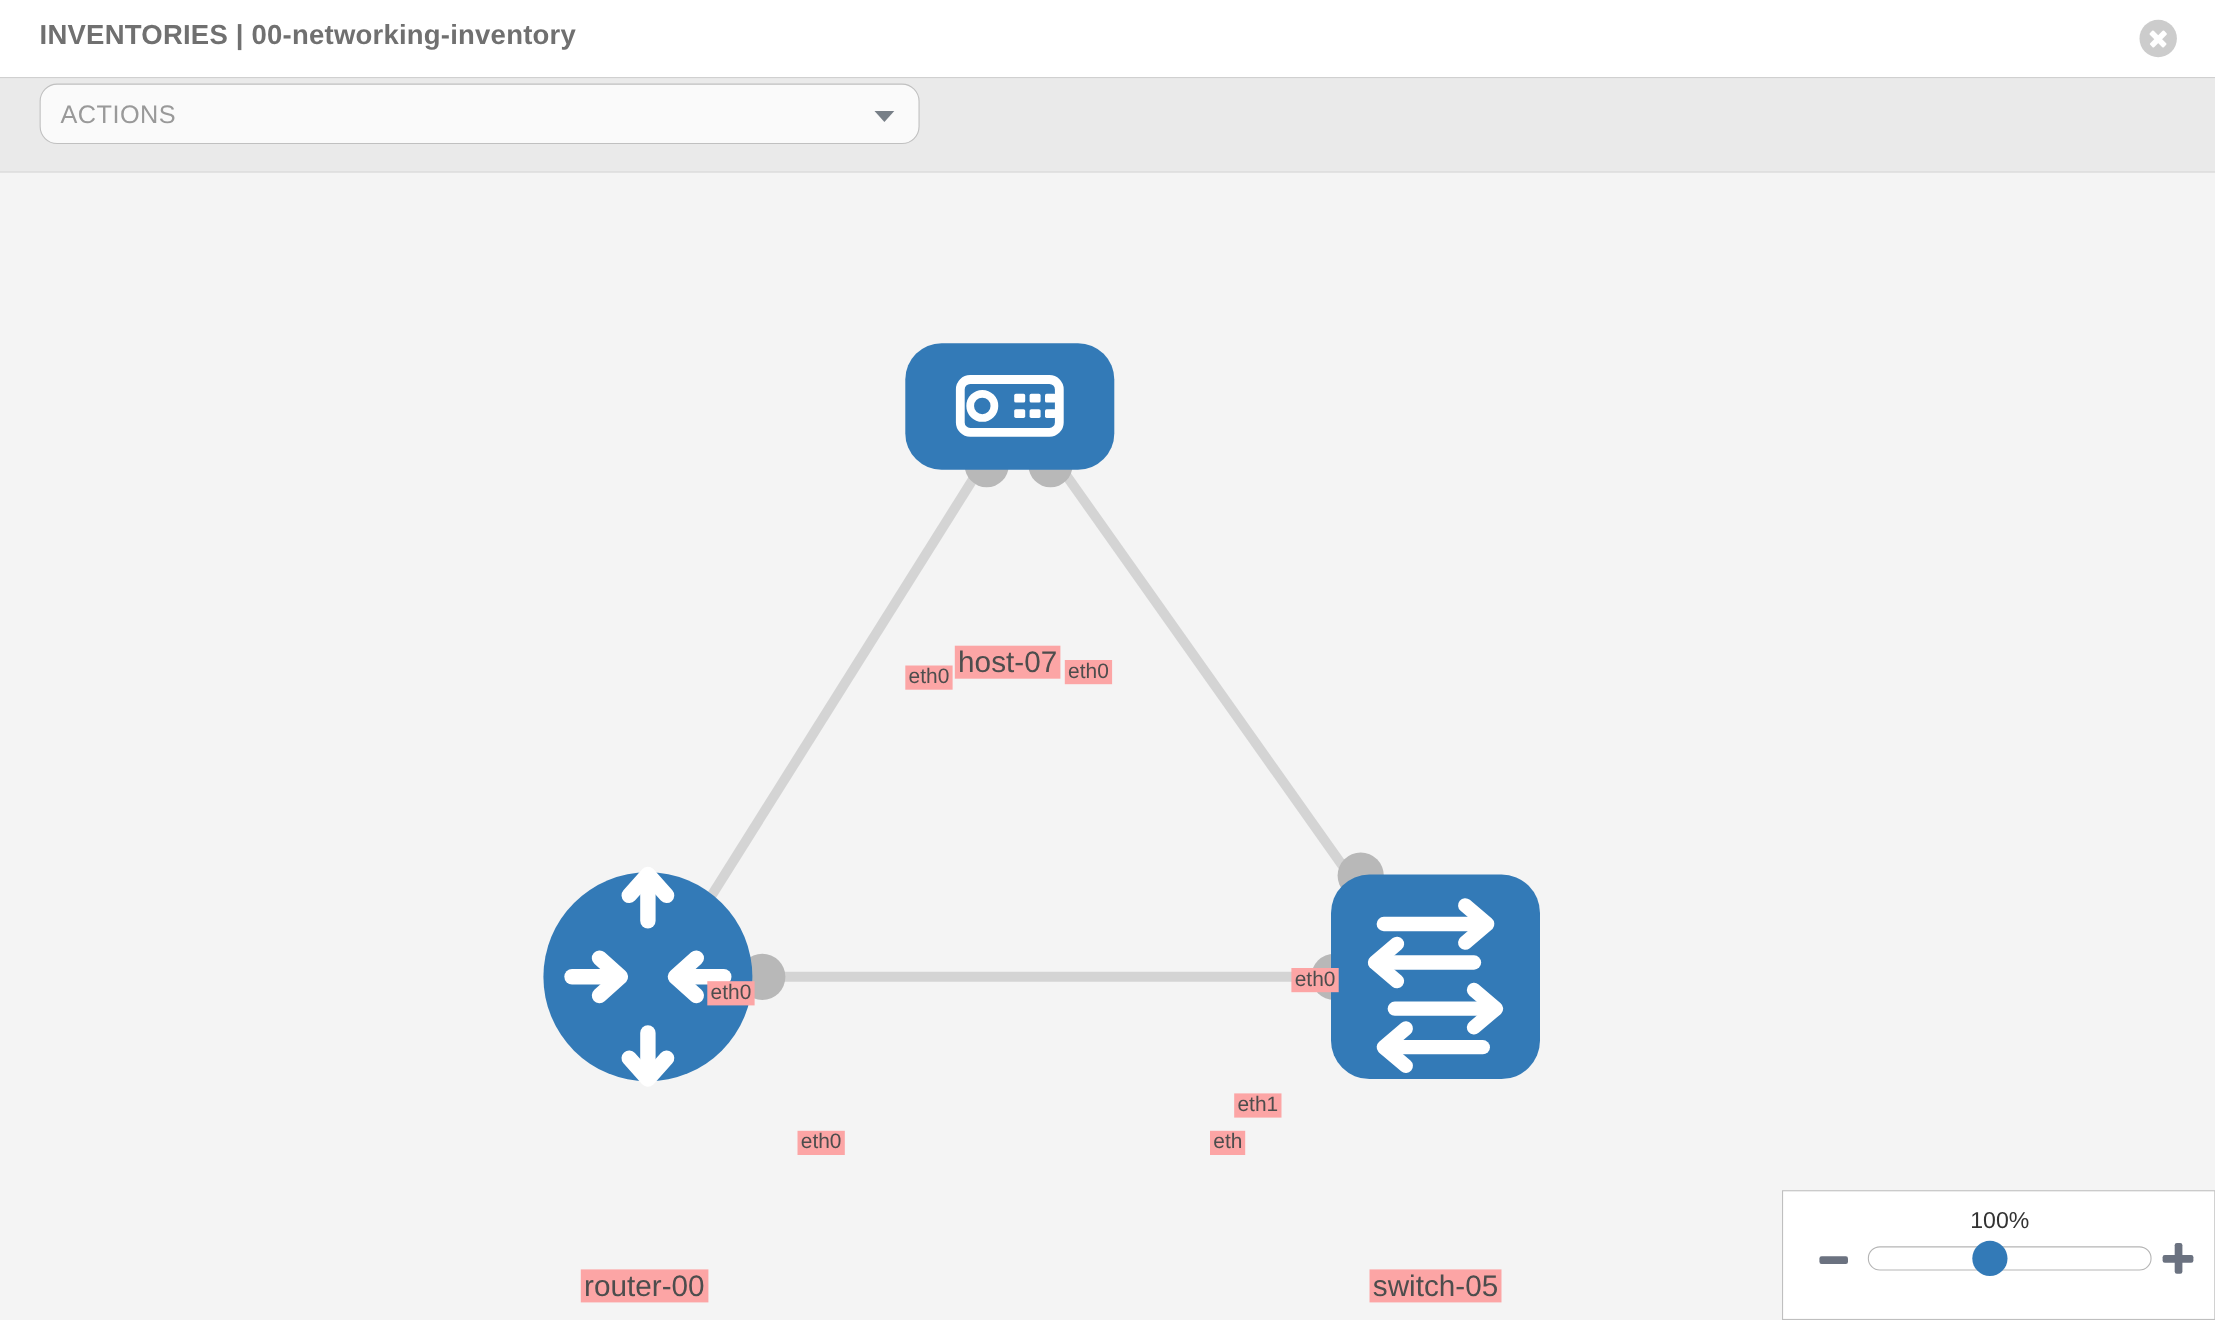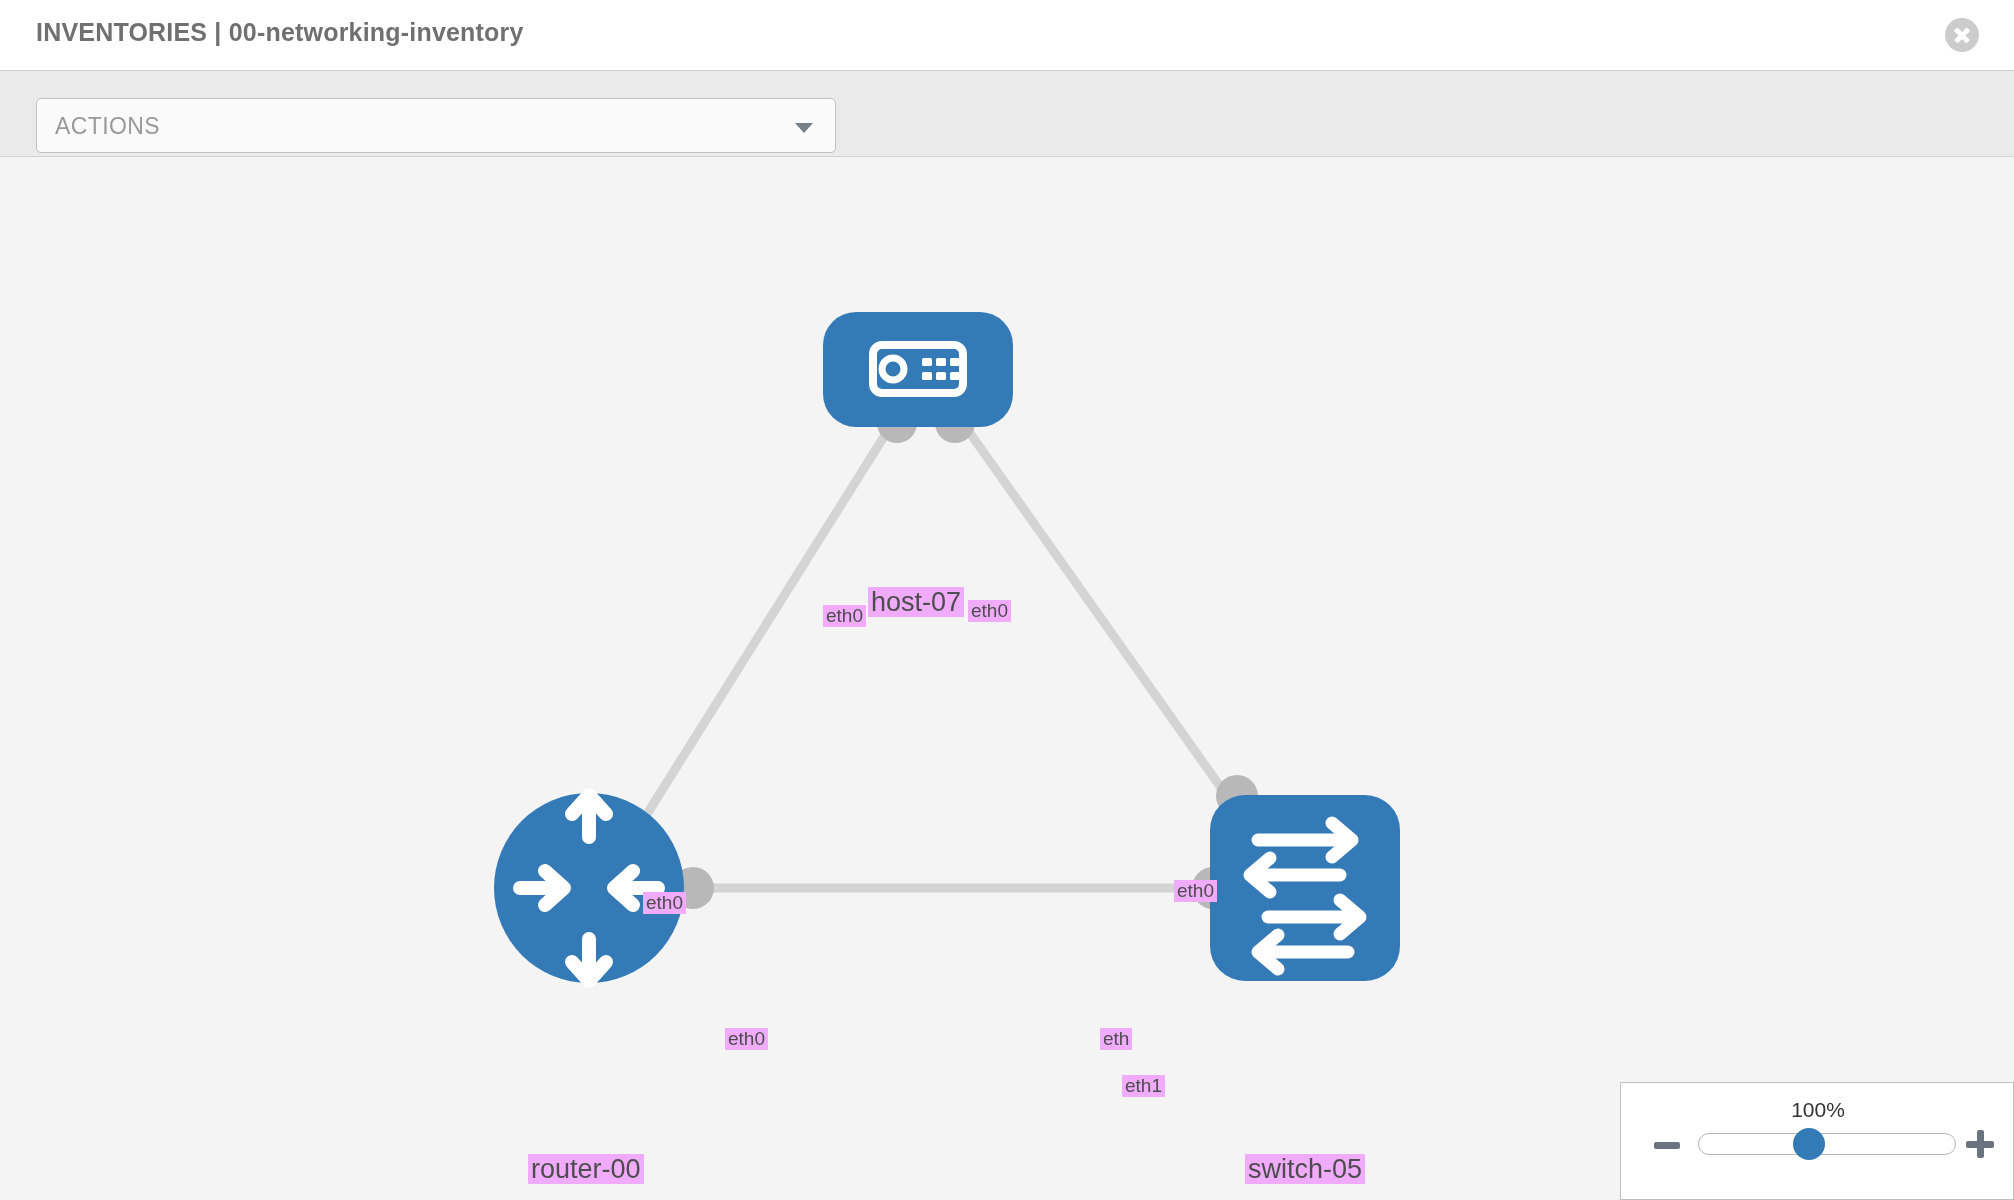--- a/index.html
+++ b/index.html
@@ -39,24 +39,24 @@
 
   
   .toolbar {
     position: absolute; left: 0; top: 70px;
     width: 2014px; height: 87px;
     background: #eaeaea;
     border-top: 1px solid #d0d0d0;
     border-bottom: 1px solid #d0d0d0;
   }
   .actions-select {
-    position: absolute; left: 36px; top: 27px;
+    position: absolute; left: 36px; top: 5px;
     width: 800px; height: 55px;
     background: #fafafa;
-    border: 1px solid #c0c0c0; border-radius: 5px;
+    border: 1px solid #c0c0c0; border-radius: 16px;
     cursor: pointer;
   }
   .actions-label {
     position: absolute; left: 18px; top: 14px;
     font-size: 23px; color: #999999; letter-spacing: .4px;
   }
   .caret-down {
     position: absolute; right: 22px; top: 24px;
     width: 0; height: 0;
     border-left: 9px solid transparent;
@@ -90,21 +90,21 @@
     overflow: hidden;
   }
   .topology-svg {
     position: absolute; left: 0; top: 0;
     width: 2014px; height: 1043px;
   }
 
   
   .nlabel {
     position: absolute;
-    background: #f0abfc;
+    background: #fca5a5;
     color: #4d4d4d;
     white-space: nowrap;
     line-height: 1.05;
   }
   .nlabel.big  { font-size: 27px; padding: 1px 3px; }
   .nlabel.port { font-size: 19px; padding: 1px 3px; }
 
   
   .zoom-panel {
     position: absolute; left: 1620px; top: 1082px;
@@ -246,21 +246,21 @@
   <span class="nlabel big" style="left:868px; top:430px;">host-07</span>
   <span class="nlabel big" style="left:528px; top:997px;">router-00</span>
   <span class="nlabel big" style="left:1245px; top:997px;">switch-05</span>
 
   <span class="nlabel port" style="left:823px; top:448px;">eth0</span>
   <span class="nlabel port" style="left:968px; top:443px;">eth0</span>
   <span class="nlabel port" style="left:643px; top:735px;">eth0</span>
   <span class="nlabel port" style="left:1174px; top:723px;">eth0</span>
   <span class="nlabel port" style="left:725px; top:871px;">eth0</span>
   <span class="nlabel port" style="left:1100px; top:871px;">eth</span>
-  <span class="nlabel port" style="left:1122px; top:918px;">eth1</span>
+  <span class="nlabel port" style="left:1122px; top:837px;">eth1</span>
 </div>
 
 <div class="zoom-panel">
   <div class="zoom-pct">100%</div>
   <div class="zoom-minus"></div>
   <div class="zoom-track"></div>
   <div class="zoom-thumb"></div>
   <div class="zoom-plus"></div>
 </div>
 

